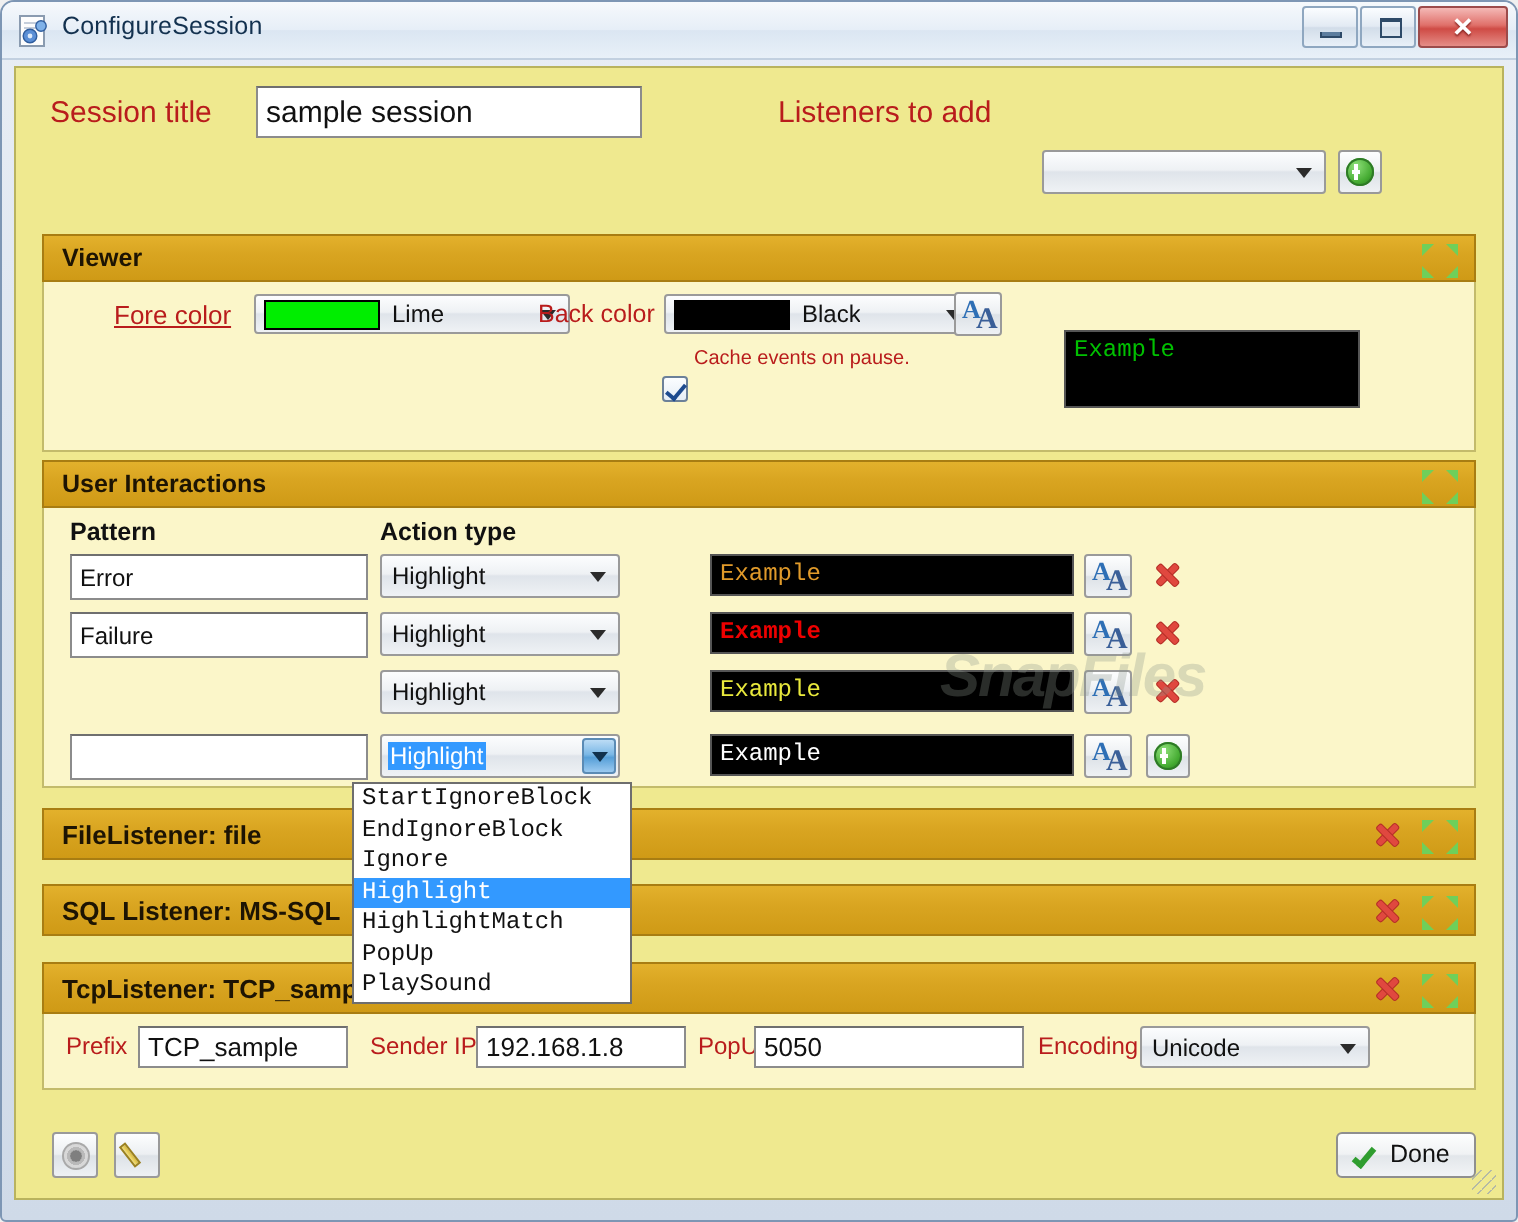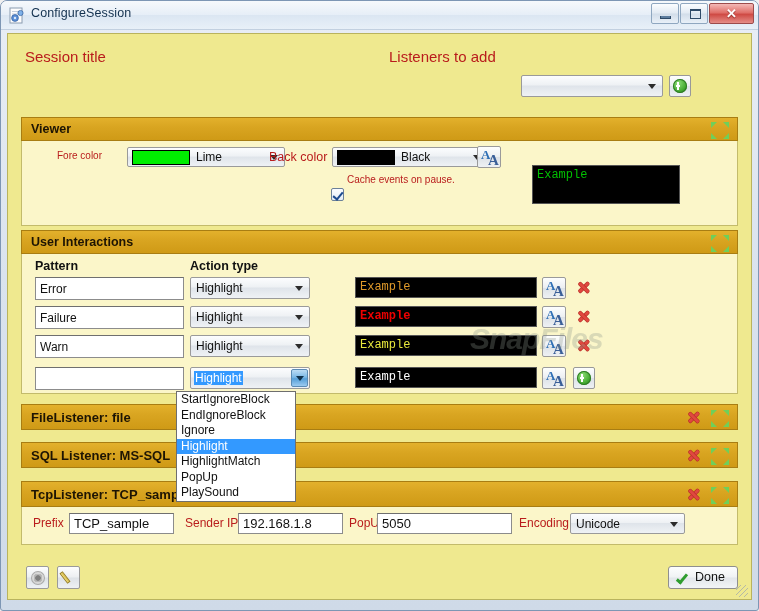--- a/index.html
+++ b/index.html
@@ -270,26 +270,26 @@
   .ui-pattern { position: absolute; left: 13px; width: 149px; height: 23px; font-size:12px;}
   .ui-action  { position: absolute; left: 168px; width: 120px; height: 22px; }
   .ui-preview { position: absolute; left: 333px; width: 182px; height: 21px; }
   .ui-font    { position: absolute; left: 520px; }
   .ui-del     { position: absolute; left: 554px; top: 3px; }
 
   
   .dropdown-list {
     position: absolute;
     left: 168px; top: 357px;
-    width: 120px;
+    width: 140px;
     background: #fff;
     border: 1px solid #6e6e6e;
     z-index: 90;
     font-size: 12px;
-    font-family: Liberation Sans, sans-serif;
+    font-family: Liberation Mono, monospace;
     color: #111;
   }
   .dropdown-list div {
     height: 15.5px; line-height: 15.5px;
     padding: 0 4px;
     white-space: nowrap;
     cursor: default;
   }
   .dropdown-list div.sel { background: #3399ff; color: #fff; }
 
@@ -424,40 +424,41 @@
       </div>
     </div>
 
     <div class="client">
       <div class="body-scroll">
 
         <div class="watermark">SnapFiles</div>
 
         <div class="toprow">
           <div class="lbl lbl-session">Session title</div>
+          <input class="inp inp-session" value="sample session" style="">
           <div class="lbl lbl-listeners">Listeners to add</div>
           <div class="combo combo-listeners">
             <span class="ctext"></span>
             <span class="carrow"></span>
           </div>
           <div class="greenadd addbtn-top"></div>
         </div>
 
         <div class="group" id="g-viewer">
           <div class="ghead">
             <span class="gtitle">Viewer</span>
             <span class="expander">
               <i class="tl"></i>
                 <i class="tr"></i>
                 <i class="bl"></i>
                 <i class="br"></i>
             </span>
           </div>
           <div class="gbody">
-            <div class="lbl" style="position:absolute;left:35px;top:9px;font-size:10px;">Fore color</div>
+            <div class="lbl" style="position:absolute;left:35px;top:9px;font-size:13px;text-decoration:underline;">Fore color</div>
             <div class="combo" style="position:absolute;left:105px;top:6px;width:158px;height:20px;">
               <span class="color-swatch" style="left:4px;top:2px;background:#00ee00;"></span>
               <span class="ctext" style="left:68px;">Lime</span>
               <span class="carrow"></span>
             </div>
             <div class="lbl" style="position:absolute;left:247px;top:9px;font-size:12.5px;">Back color</div>
             <div class="combo" style="position:absolute;left:310px;top:6px;width:156px;height:20px;">
               <span class="color-swatch" style="left:4px;top:2px;background:#000000;"></span>
               <span class="ctext" style="left:68px;">Black</span>
               <span class="carrow"></span>
@@ -514,21 +515,20 @@
                 <span style="color:#ee0000;font-weight:bold;">Example</span>
               </div>
               <div class="fontbtn ui-font">
                   <i class="a1">A</i>
                   <i class="a2">A</i>
                 </div>
               <span class="del-x ui-del"></span>
             </div>
 
             <div class="ui-row" style="top:81px;">
-              <input class="inp ui-pattern" value="Warn" style="">
               <div class="combo ui-action">
                 <span class="ctext">Highlight</span>
                 <span class="carrow"></span>
               </div>
               <div class="preview ui-preview">
                 <span style="color:#e8e83c;">Example</span>
               </div>
               <div class="fontbtn ui-font">
                   <i class="a1">A</i>
                   <i class="a2">A</i>

